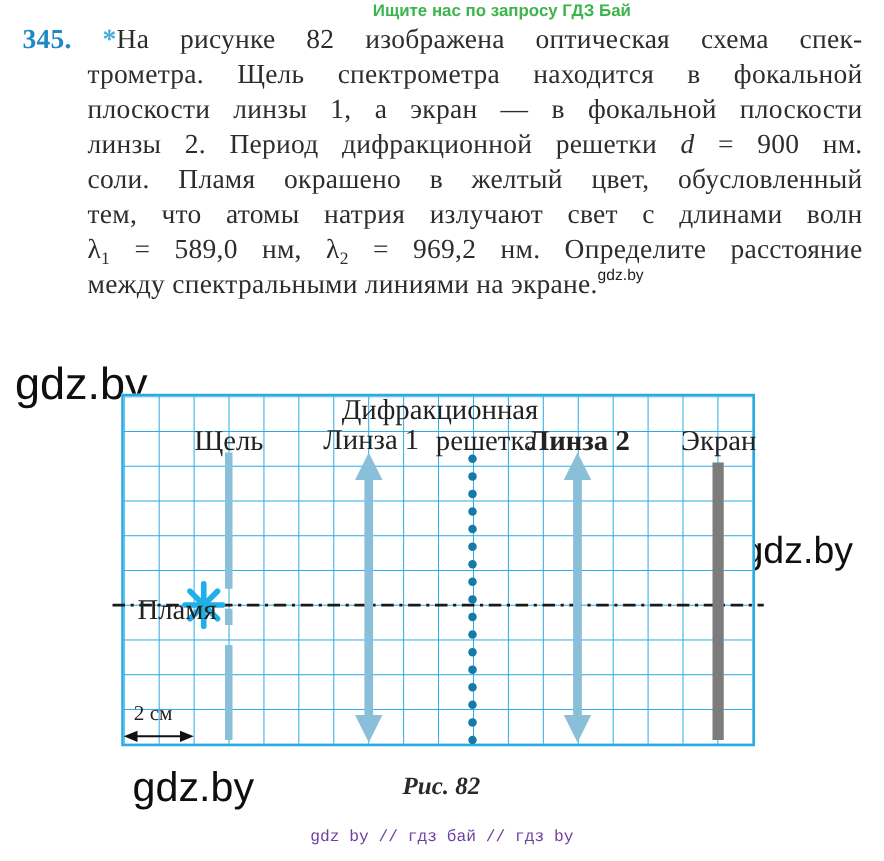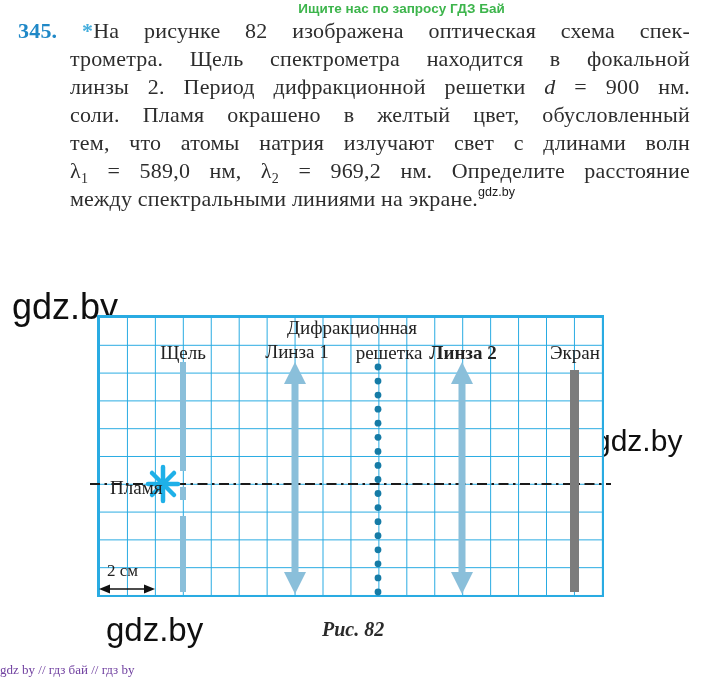--- a/index.html
+++ b/index.html
@@ -39,48 +39,49 @@
   #figure{
     position:absolute;left:97px;top:315px;width:507px;height:282px;
     box-sizing:border-box;border:2px solid var(--grid);background-color:#fff;
     background-image:
       linear-gradient(to right, var(--grid) 1px, rgba(0,0,0,0) 1px),
       linear-gradient(to bottom, var(--grid) 1px, rgba(0,0,0,0) 1px);
     background-size:27.94px 27.8px;
   }
   #fig-svg{position:absolute;left:0;top:0;width:503px;height:278px;overflow:visible;}
   .fig-label{
-    position:absolute;transform:translateX(-50%);font-size:19px;color:#222;
+    position:absolute;transform:translateX(-50%);font-size:23px;color:#222;
     white-space:nowrap;line-height:20px;
   }
   .no-center{transform:none;}
   .fill-device{fill:var(--device);}
   .stroke-device{stroke:var(--device);}
   .fill-screen{fill:var(--screen);}
   .stroke-axis{stroke:var(--axis);}
   .stroke-flame{stroke:var(--flame);stroke-linecap:round;}
   .stroke-black{stroke:#111;}
   .fill-black{fill:#111;}
   #caption{
     position:absolute;left:322px;top:618px;font-size:20px;font-style:italic;
     font-weight:600;color:#2a2a2a;
   }
   #footer{
-    position:absolute;left:0;top:662px;width:100%;
-    font-family:Liberation Serif, serif;font-size:13px;color:var(--purple);
+    position:absolute;left:0;top:662px;width:100%;text-align:center;
+    font-family:Liberation Mono, monospace;font-size:13px;color:var(--purple);
   }
 </style>
 </head>
 <body>
 
 <div class="promo">Ищите нас по запросу ГДЗ Бай</div>
 
 <div class="problem" id="problem">
     <div class="pline first"><span class="s-num">345.</span><span class="s-n"> </span><span class="s-star">*</span><span class="s-n">На рисунке 82 изображена оптическая схема спек-</span></div>
     <div class="pline"><span class="s-n">трометра. Щель спектрометра находится в фокальной</span></div>
+    <div class="pline"><span class="s-n">плоскости линзы 1, а экран — в фокальной плоскости</span></div>
     <div class="pline"><span class="s-n">линзы 2. Период дифракционной решетки </span><span class="s-i">d</span><span class="s-n"> = 900 нм.</span></div>
     <div class="pline"><span class="s-n">соли. Пламя окрашено в желтый цвет, обусловленный</span></div>
     <div class="pline"><span class="s-n">тем, что атомы натрия излучают свет с длинами волн</span></div>
     <div class="pline"><span class="s-n">λ</span><span class="s-sub">1</span><span class="s-n"> = 589,0 нм, λ</span><span class="s-sub">2</span><span class="s-n"> = 969,2 нм. Определите расстояние</span></div>
     <div class="pline last"><span class="s-n">между спектральными линиями на экране.</span><span class="s-sup">gdz.by</span></div>
   </div>
 
 <div class="wm" id="wm-left">gdz.by</div>
 <div class="wm" id="wm-right">gdz.by</div>
 <div class="wm" id="wm-bottom">gdz.by</div>

